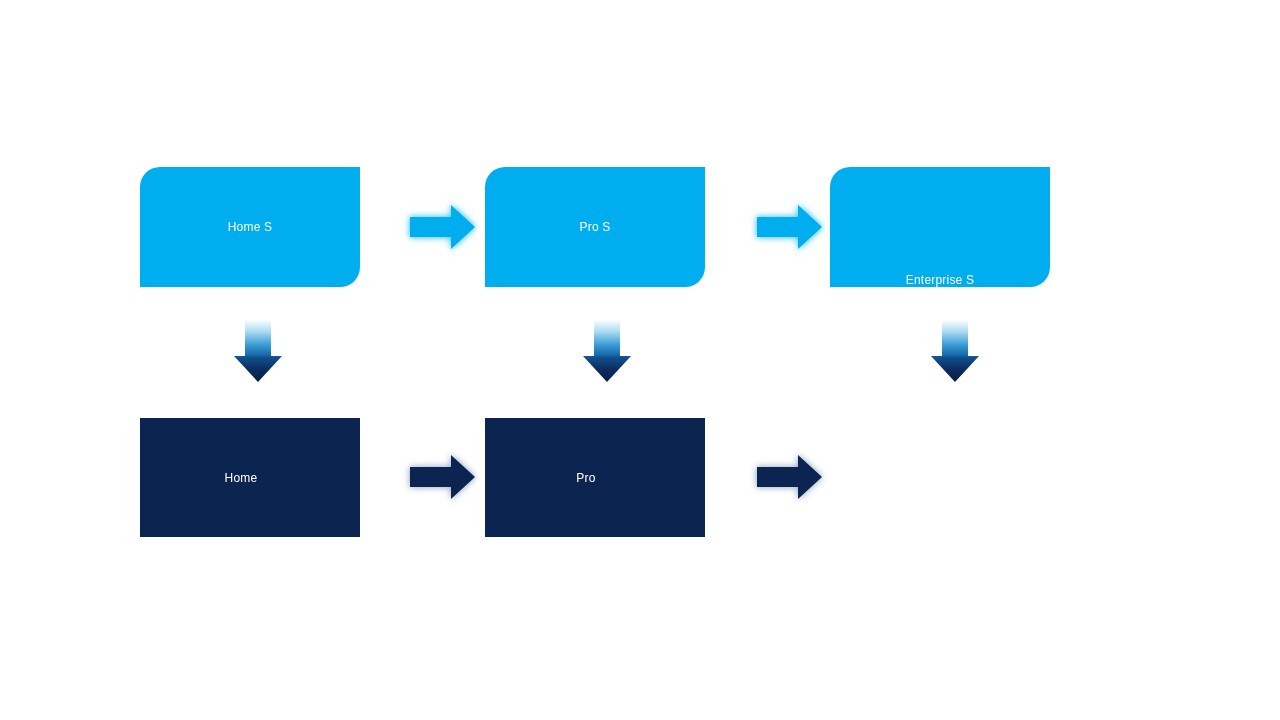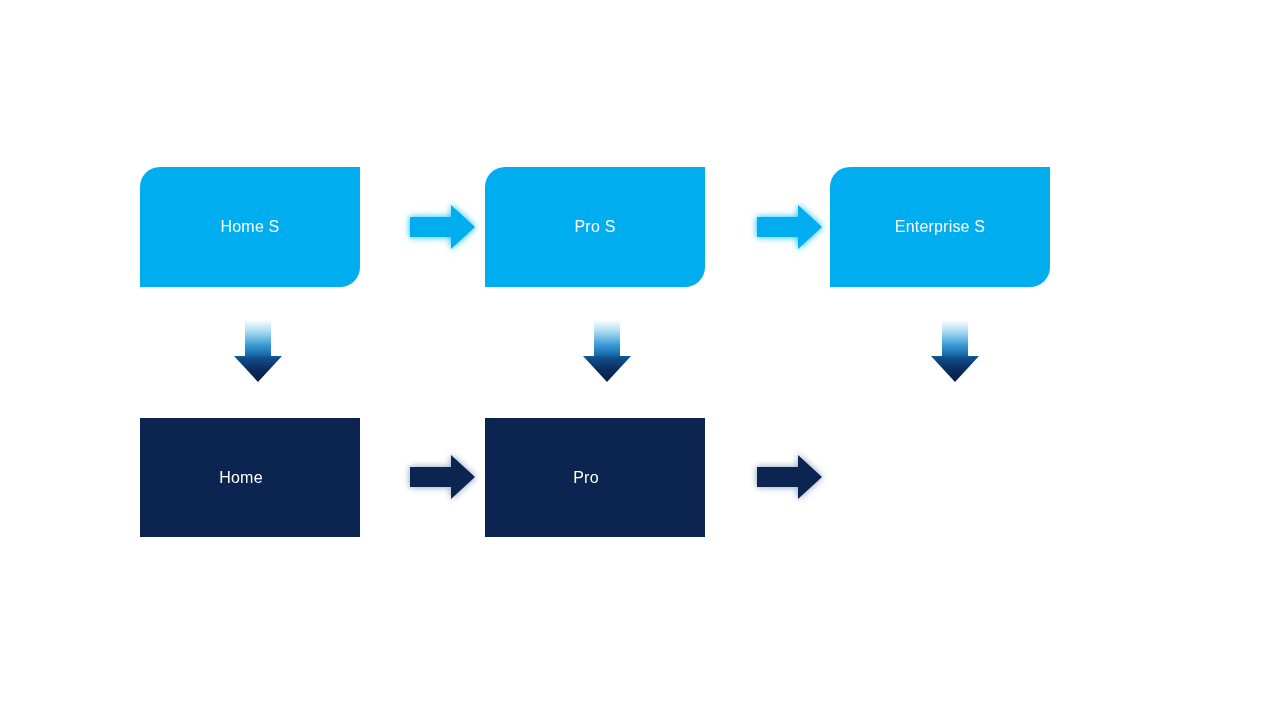--- a/index.html
+++ b/index.html
@@ -8,35 +8,35 @@
     width:1280px;height:720px;
     background:#ffffff;
     overflow:hidden;
     font-family:"Liberation Sans", sans-serif;
   }
   .box{
     position:absolute;
     width:220px;
     display:flex;align-items:center;justify-content:center;
     color:var(--label-text,#ffffff);
-    font-size:16px;
+    font-size:12px;
     letter-spacing:0.2px;
   }
   .box.top{
     top:167px;height:120px;
     background:var(--top-box,#00b0f0);
     border-radius:20px 0 20px 0;
   }
   .box.bottom{
     top:418px;height:119px;
     background:var(--bottom-box,#0b2450);
   }
   .col1{left:140px;}
   .col2{left:485px;}
-  .col3{left:830px;}
+  .col3{left:830px;align-items:flex-end;}
   .box.bottom .label{transform:translateX(-9px);}
   .arrow{position:absolute;display:block;}
   .rarrow-cyan path{fill:var(--cyan-arrow,#00b0f0);}
   .rarrow-cyan{filter:drop-shadow(0 0 3px rgba(0,180,245,0.75)) drop-shadow(0 0 3px rgba(140,225,255,0.55));}
   .rarrow-navy path{fill:var(--navy-arrow,#0b2450);}
   .rarrow-navy{filter:drop-shadow(0 0 3px rgba(110,135,170,0.55)) drop-shadow(0 0 3px rgba(150,170,200,0.45));}
   .ra-top{top:204px;}
   .ra-bottom{top:454px;}
   .ra-gap1{left:410px;}
   .ra-gap2{left:757px;}

